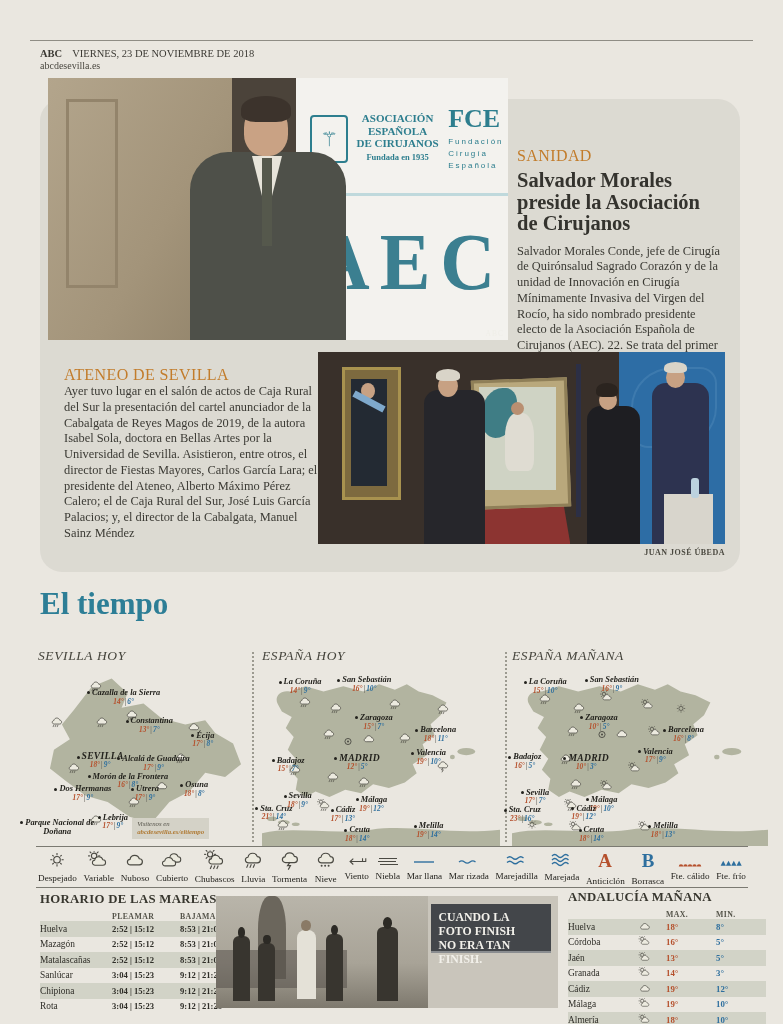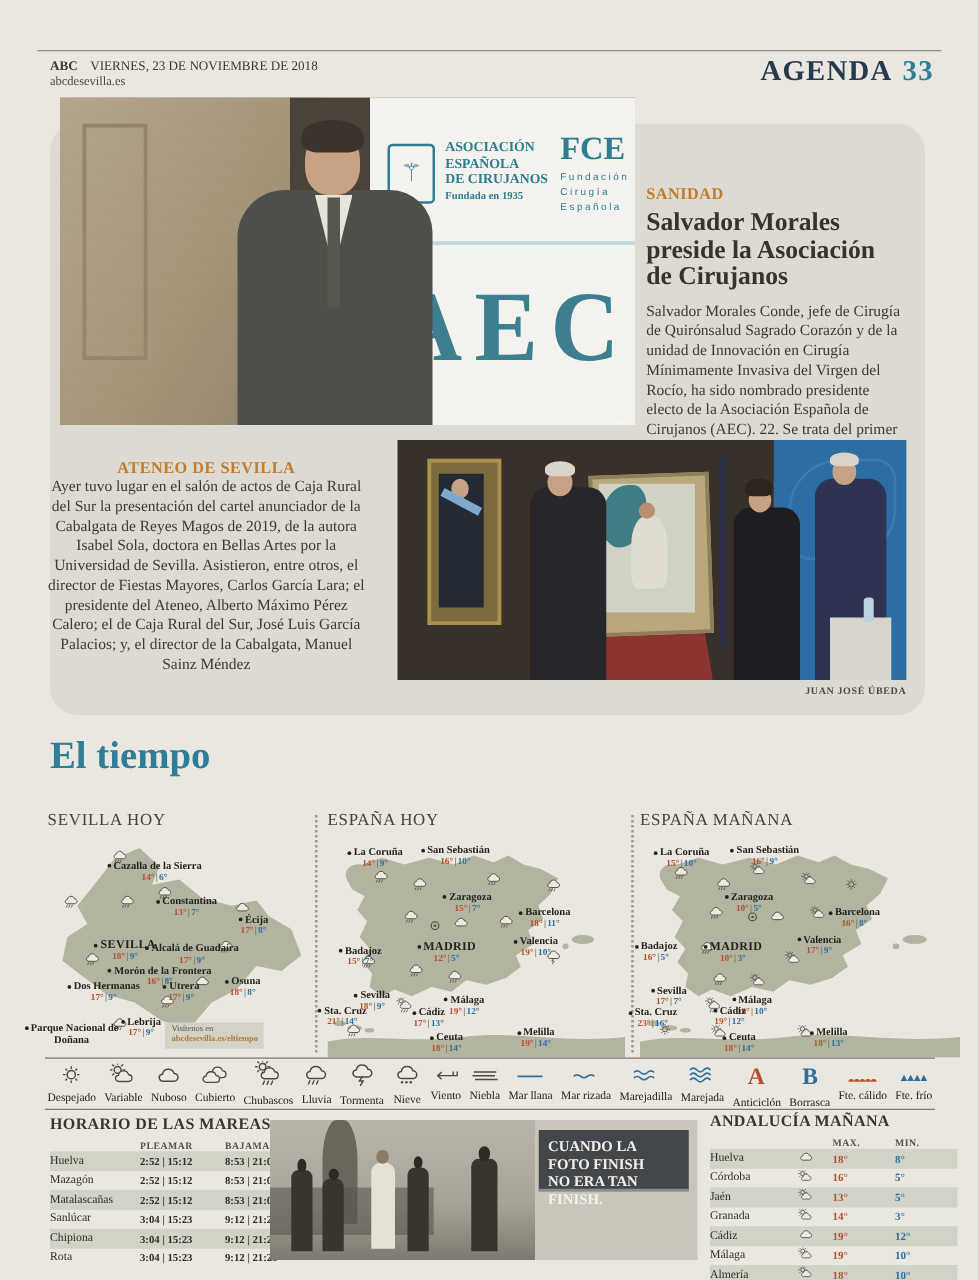--- a/index.html
+++ b/index.html
@@ -19,43 +19,43 @@
                  color:#1c3f50;padding-bottom:6px;border-bottom:1.6px solid #5a5852;}
   
   #photo1{left:48px;top:78px;width:460px;height:262px;background:#a89a82;overflow:hidden;}
   .p1-wall{position:absolute;left:0;top:0;width:46%;height:100%;
            background:linear-gradient(120deg,#b3a58c 0%,#a3947a 55%,#8d7f66 100%);}
   .p1-frame{position:absolute;left:4%;top:8%;width:10%;height:70%;border:3px solid #93846b;}
   .p1-door{position:absolute;left:40%;top:0;width:14%;height:100%;background:#4b433a;}
   .p1-sign{position:absolute;left:54%;top:0;width:46%;height:100%;background:#f3f2ee;}
   .p1-emblem{position:absolute;left:57%;top:14%;width:34px;height:44px;border:2px solid #2d7e8e;
              border-radius:4px;display:flex;align-items:center;justify-content:center;color:#2d7e8e;font-size:20px;}
-  .p1-org{position:absolute;left:67%;top:13%;width:18%;color:#2d7e8e;font-weight:bold;font-size:11px;line-height:1.15;}
+  .p1-org{position:absolute;left:67%;top:13%;width:18%;color:#2d7e8e;font-weight:bold;font-size:11px;line-height:1.15;text-align:center;}
   .p1-org .fund{font-size:8.5px;font-weight:bold;}
   .p1-fce{position:absolute;left:87%;top:11%;color:#2d7e8e;font-size:26px;font-weight:bold;line-height:.9;}
   .p1-fcesub{position:absolute;left:87%;top:22%;color:#2d7e8e;font-size:8px;letter-spacing:2px;
              font-family:"Liberation Sans",sans-serif;line-height:1.5;white-space:pre-line;}
   .p1-line{position:absolute;left:55%;top:44%;width:45%;height:0;border-top:3px solid #bfd9dc;}
   .p1-aec{position:absolute;left:58%;top:54%;color:#3b7f90;font-size:76px;letter-spacing:10px;
           font-weight:bold;transform:scaleY(1.05);}
   .p1-man-head{position:absolute;left:196px;top:26px;width:44px;height:52px;background:#c9a284;border-radius:46% 46% 42% 42%;}
   .p1-man-hair{position:absolute;left:193px;top:18px;width:50px;height:26px;background:#3c332c;border-radius:50% 50% 30% 30%;}
   .p1-man-body{position:absolute;left:142px;top:74px;width:156px;height:190px;background:#4e5049;
                border-radius:38px 34px 0 0;}
   .p1-man-shirt{position:absolute;left:204px;top:78px;width:30px;height:60px;background:#e7e4da;
                 clip-path:polygon(0 0,100% 0,50% 100%);}
   .p1-man-tie{position:absolute;left:214px;top:80px;width:10px;height:88px;background:#55584c;}
   .p1-credit{position:absolute;right:4px;bottom:2px;font-size:7.5px;color:#efeee8;letter-spacing:1px;}
   
   #story1{left:517px;top:147px;width:208px;}
-  .kicker{font-size:13px;font-weight:bold;letter-spacing:.4px;color:#c27c2b;}
+  .kicker{font-size:16px;font-weight:normal;letter-spacing:.4px;color:#c27c2b;}
   #story1 h2{margin:5px 0 9px 0;font-size:20.5px;line-height:1.05;color:#34332e;}
   #story1 p{margin:0;font-size:12.4px;line-height:1.27;color:#3b3a34;}
   
-  #story2{left:38px;top:366px;width:254px;text-align:center;}
+  #story2{left:64px;top:366px;width:254px;text-align:left;}
   #story2 h2{margin:5px 0 9px 0;font-size:20.5px;line-height:1.05;color:#34332e;}
   #story2 p{margin:0;font-size:12.4px;line-height:1.27;color:#3b3a34;}
   
   #photo2{left:318px;top:352px;width:407px;height:192px;background:#39302a;overflow:hidden;}
   .p2-bluepanel{position:absolute;right:0;top:0;width:26%;height:100%;background:#2d6da5;}
   .p2-bluedeco{position:absolute;right:2%;top:8%;width:20%;height:40%;border:2px solid #4e87b8;border-radius:50% 20% 50% 20%;opacity:.5;}
   .p2-goldframe{position:absolute;left:6%;top:8%;width:13%;height:66%;background:#7d6a3f;border:3px solid #a8924f;}
   .p2-king{position:absolute;left:8%;top:14%;width:9%;height:56%;background:#232a33;}
   .p2-king-head{position:absolute;left:10.6%;top:16%;width:14px;height:16px;background:#c7a183;border-radius:50%;}
   .p2-sash{position:absolute;left:8.4%;top:24%;width:34px;height:7px;background:#7fa9cc;transform:rotate(28deg);}
@@ -69,21 +69,21 @@
   .p2-flag{position:absolute;left:63.5%;top:6%;width:5px;height:80%;background:#2c2f45;}
   .person{position:absolute;background:#26262b;border-radius:14px 14px 0 0;}
   .phead{position:absolute;background:#c7a183;border-radius:50%;}
   .phair{position:absolute;background:#d9d4c8;border-radius:50% 50% 30% 30%;}
   #photo2-caption{left:318px;top:548px;width:407px;text-align:right;font-size:8px;font-weight:bold;color:#4a483f;letter-spacing:.5px;}
   .p2-pedestal{position:absolute;right:3%;bottom:0;width:12%;height:26%;background:#d8d5cc;}
   .p2-bottle{position:absolute;right:6.5%;bottom:24%;width:8px;height:20px;background:#bcd2de;border-radius:3px;}
   
   #tiempo-title{left:40px;top:586px;font-size:31px;font-weight:bold;color:#2d7e96;}
   #tiempo-sub{left:40px;top:625px;font-size:19px;font-weight:bold;font-style:italic;color:#34332c;}
-  .map-box{position:absolute;}
+  .map-box{position:absolute;font-style:italic;}
   .map-title{font-size:13.5px;letter-spacing:.6px;color:#45443c;}
   .map-canvas{position:absolute;left:0;top:20px;right:0;bottom:0;}
   .map-canvas svg.land{position:absolute;left:0;top:0;width:100%;height:100%;}
   .land-fill{fill:#b2b4a0;}
   .map-city{position:absolute;transform:translate(-50%,-4px);text-align:center;width:86px;margin-left:-0px;}
   .mc-name{font-size:8.4px;font-weight:bold;color:#23221d;line-height:1.05;}
   .mc-name .dot{display:inline-block;width:3px;height:3px;background:#23221d;border-radius:50%;vertical-align:middle;margin-right:2px;}
   .mc-temp{font-size:7.4px;font-weight:bold;line-height:1.1;}
   .mc-temp .max{color:#b5502c;} .mc-temp .min{color:#2e6f9e;} .mc-temp .sep{color:#6a6960;margin:0 1px;}
   .map-icon{position:absolute;transform:translate(-50%,-50%);}
@@ -130,23 +130,20 @@
 </head>
 <body>
 
 <div id="page">
 
   <div class="abs" id="top-rule"></div>
   <div class="abs" id="masthead">
     <span class="brand">ABC</span><span>VIERNES, 23 DE NOVIEMBRE DE 2018</span>
     <span class="site">abcdesevilla.es</span>
   </div>
-  <div class="abs" id="agenda">
-    <span>AGENDA</span><span class="pn">33</span>
-  </div>
 
   <div class="abs" id="vistazo-panel"></div>
 
   <div class="abs" id="photo1">
     <div class="p1-wall"></div>
     <div class="p1-frame"></div>
     <div class="p1-door"></div>
     <div class="p1-sign"></div>
     <div class="p1-emblem">⚚</div>
     <div class="p1-org">

